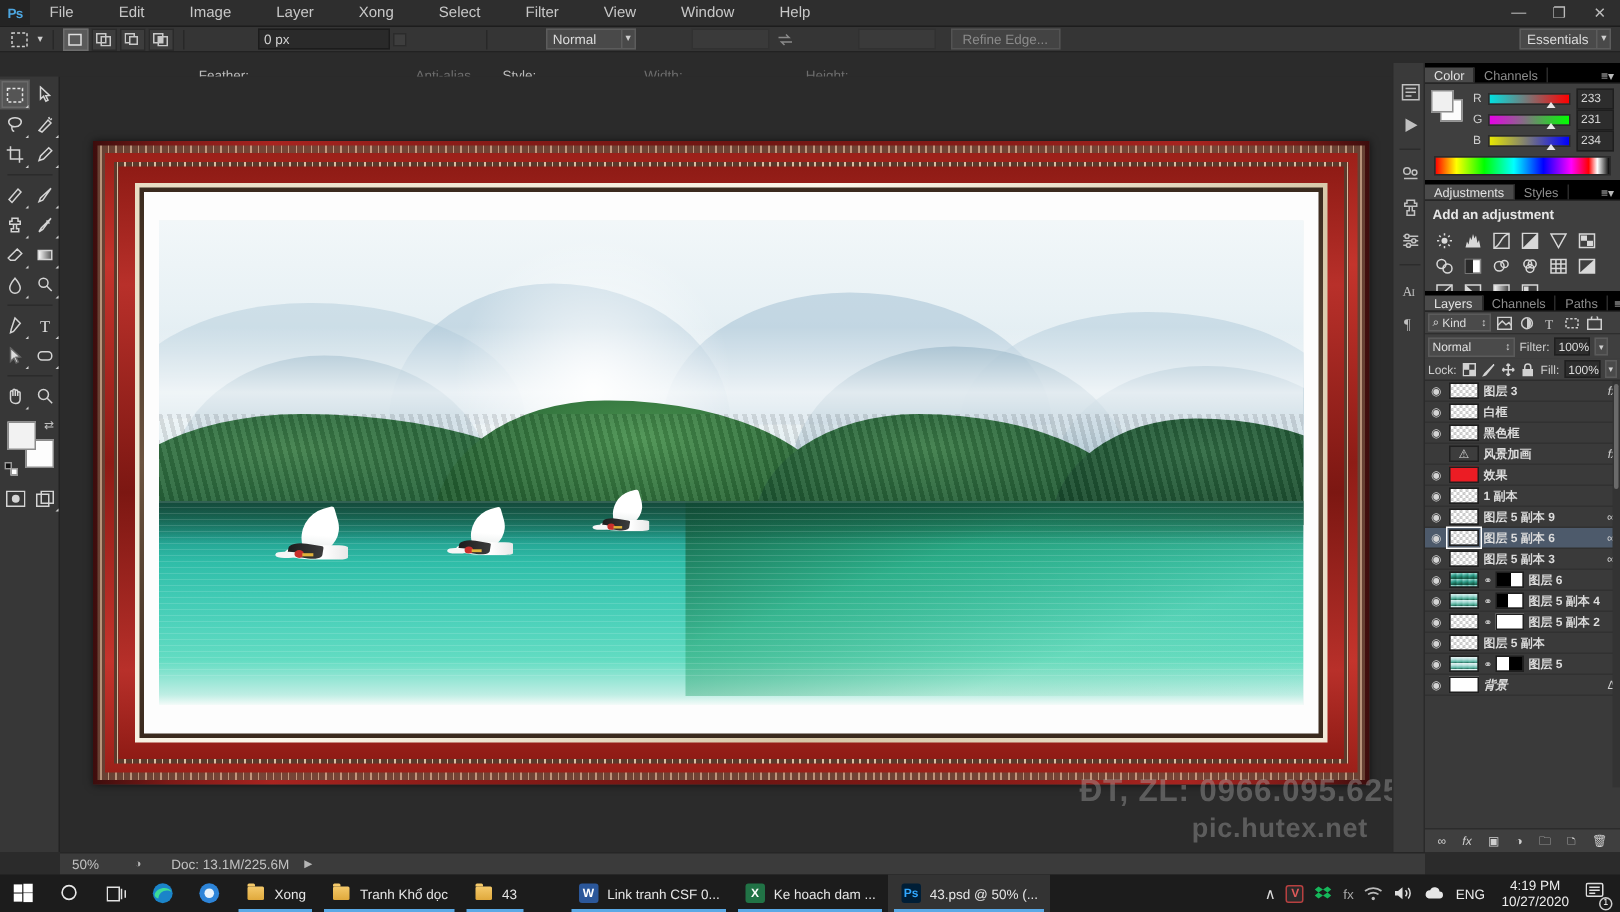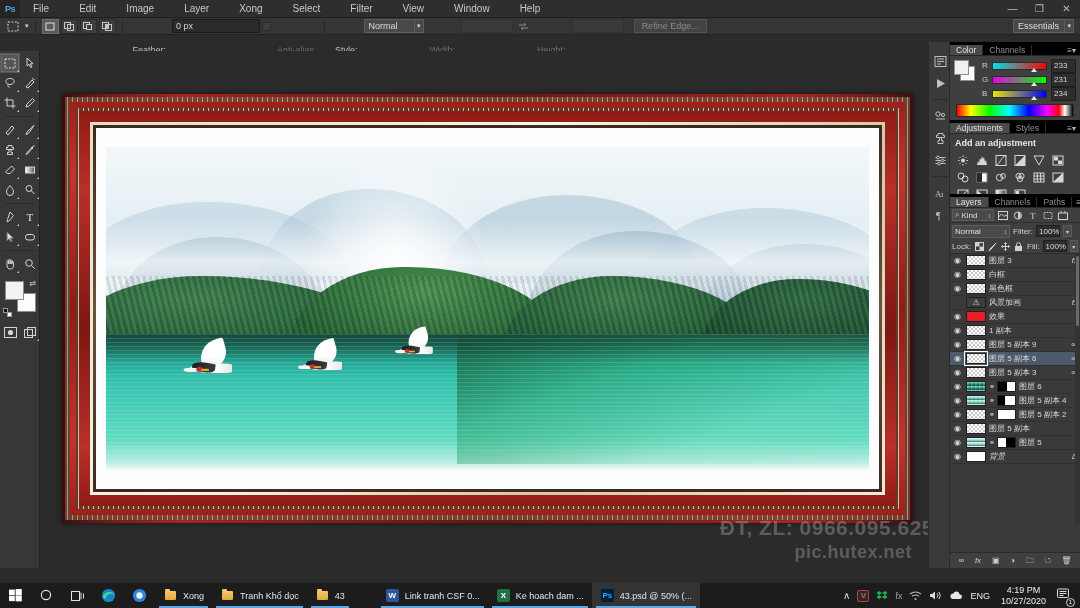--- a/index.html
+++ b/index.html
@@ -391,21 +391,21 @@
   .thumb.warn { background: #3d3d3d; background-image: none; display:flex; align-items:center; justify-content:center; }
   .thumb.scene1 { background-image: linear-gradient(160deg,#bfe6e2 0%,#2f9e8c 45%,#1c6b55 70%,#0f3f36 100%); }
   .thumb.scene2 { background-image: linear-gradient(170deg,#e8f3f4 0%,#9fd8d1 40%,#4aa791 75%,#17493b 100%); }
   .thumb.scene4 { background-image: linear-gradient(175deg,#f0f7f8 0%,#b6dfdc 40%,#5bb3a1 78%,#1b5447 100%); }
   .linkico { width: 5px; font-size: 7px; color: #cfcfcf; text-align: center; }
   .maskthumb { width: 19px; height: 11px; border: 1px solid #1f1f1f; flex-shrink: 0; }
   .mask-bw1 { background: linear-gradient(90deg,#000 0 55%,#fff 55% 100%); }
   .mask-bw2 { background: linear-gradient(90deg,#000 0 42%,#fff 42% 100%); }
   .mask-w { background: #fff; }
   .mask-bw3 { background: linear-gradient(90deg,#fff 0 48%,#000 48% 100%); }
-  .lname { flex: 1; white-space: nowrap; overflow: hidden; }
+  .lname { flex: 1; white-space: nowrap; overflow: hidden; font-weight: bold; }
   .lname.it { font-style: italic; }
   .lfx { font-size: 8px; color: #d2d2d2; font-style: italic; padding-right: 2px; }
   .linkmark { font-size: 8px; color: #cfcfcf; padding-right: 3px; }
   .lockmark { font-size: 8px; color: #cfcfcf; padding-right: 3px; }
   .scroll-track {
     position: absolute; right: 0; top: 0; width: 5px; height: 100%; background: #333;
   }
   .scroll-thumb {
     position: absolute; right: 1px; top: 2px; width: 3px; height: 70px; background: #6a6a6a; border-radius: 2px;
   }
@@ -760,20 +760,26 @@
           <div class="neck"></div>
           <div class="head"></div>
           <div class="beak"></div>
         </div>
       </div>
     </div>
     <div class="watermark wm1">ĐT, ZL: 0966.095.625</div>
     <div class="watermark wm2">pic.hutex.net</div>
   </div>
 
+  <div class="statusbar">
+    <div class="sb-zoom">50%</div>
+    <div class="sb-arrow">◑</div>
+    <div class="sb-doc">Doc: 13.1M/225.6M</div>
+    <div class="sb-tri">▶</div>
+  </div>
 
   <div class="rail">
     <div class="rail-ico">
       <svg width="13" height="13" viewBox="0 0 13 13">
           <rect x="1" y="1.5" width="11" height="10" fill="none" stroke="#c0c0c0"></rect>
           <path d="M3 4 h7 M3 6.5 h7 M3 9 h4" stroke="#c0c0c0"></path>
         </svg>
     </div>
     <div class="rail-ico">
       <svg width="13" height="13" viewBox="0 0 13 13">

